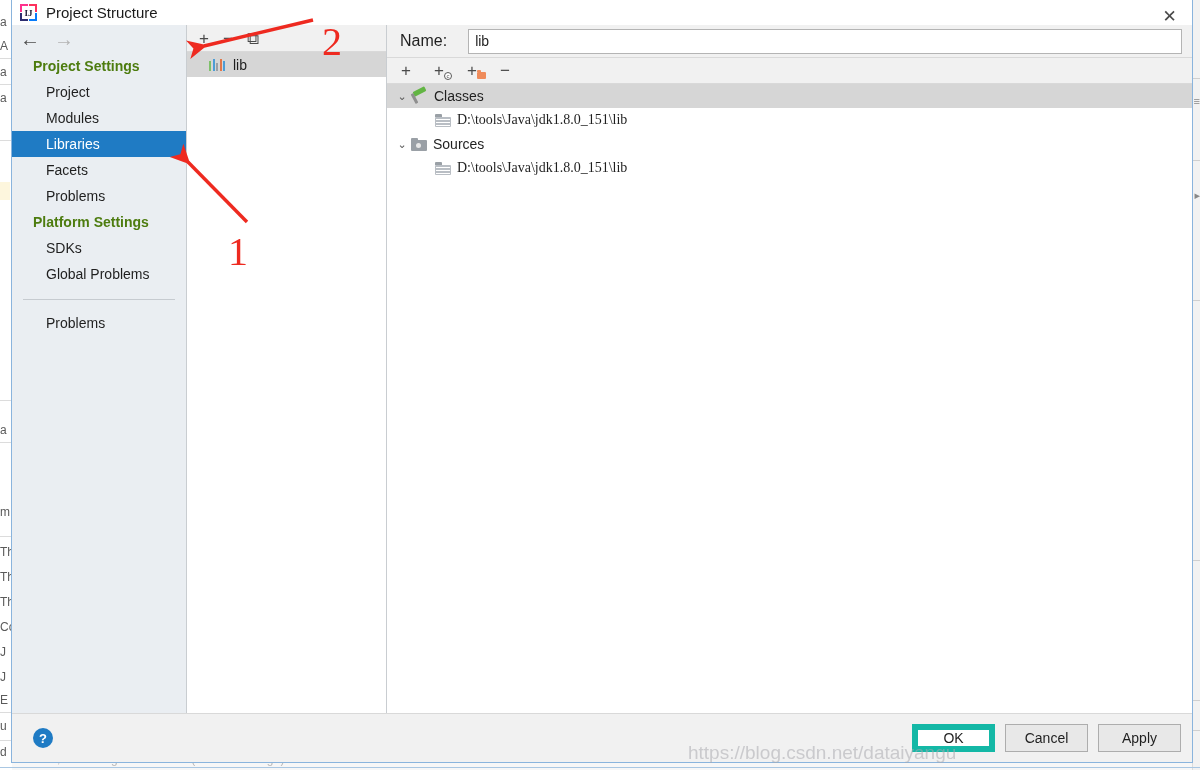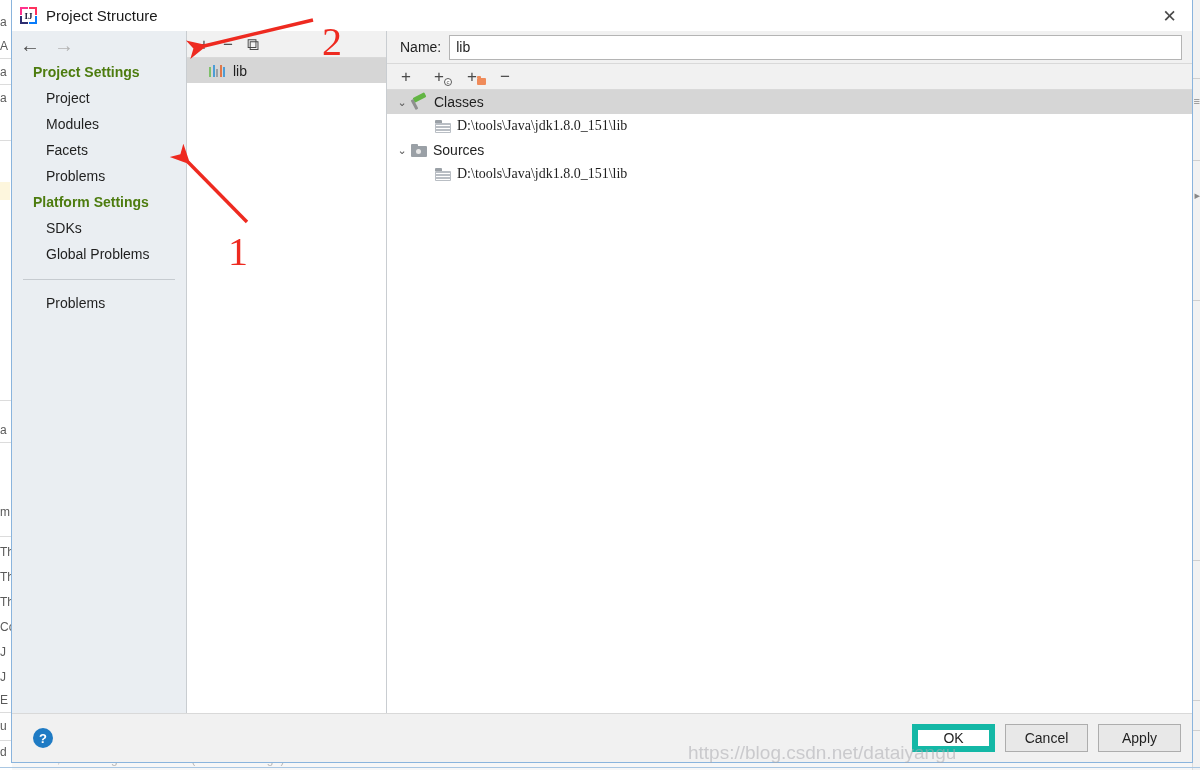--- a/index.html
+++ b/index.html
@@ -51,21 +51,21 @@
   
   #dialog {
     position: absolute; left: 11px; top: 0px;
     width: 1182px; height: 763px;
     background: #f1f1f1;
     border: 1px solid #8ab4dd;
     border-top: none;
     display: flex; flex-direction: column;
   }
   .titlebar {
-    height: 31px; background: #ffffff;
+    height: 25px; background: #ffffff;
     display: flex; align-items: center;
     position: relative; flex: none;
   }
   .title-icon {
     width: 17px; height: 17px; margin-left: 8px; margin-right: 9px;
     position: relative; flex: none;
   }
   .title-icon .q1 { position:absolute; left:0; top:0; width:8px; height:8px; background:#ff318c; }
   .title-icon .q2 { position:absolute; right:0; top:0; width:8px; height:8px; background:#fe315d; }
   .title-icon .q3 { position:absolute; left:0; bottom:0; width:8px; height:8px; background:#2d2d70; }
@@ -124,21 +124,21 @@
   .lib-bars i { display: block; width: 2px; }
   .lib-label { font-size: 14px; color: #1f1f1f; }
 
   
   .rightpanel { flex: 1; background: #ffffff; display: flex; flex-direction: column; min-width: 0; }
   .name-row {
     height: 33px; background: #f1f1f1;
     display: flex; align-items: center; padding: 0 10px 0 13px;
     border-bottom: 1px solid #d9d9d9; flex: none;
   }
-  .name-label { font-size: 14px; color: #1f1f1f; margin-right: 8px; }
+  .name-label { font-size: 16px; color: #1f1f1f; margin-right: 21px; }
   .name-input {
     flex: 1; height: 25px; background: #ffffff;
     border: 1px solid #b4b4b4; font-size: 14px; color: #1f1f1f;
     padding: 0 6px; font-family: "Liberation Sans", sans-serif;
     outline: none;
   }
   .tree-toolbar {
     height: 26px; background: #f1f1f1; border-bottom: 1px solid #d9d9d9;
     display: flex; align-items: center; gap: 16px; padding-left: 14px; flex: none;
   }
@@ -293,20 +293,21 @@
 
     <div class="sidebar">
       <div class="nav-row">
         <span class="nav-arrow">←</span>
         <span class="nav-arrow disabled">→</span>
       </div>
 
       <div class="side-group">Project Settings</div>
       <div class="side-item">Project</div>
       <div class="side-item">Modules</div>
+      <div class="side-item selected">Libraries</div>
       <div class="side-item">Facets</div>
       <div class="side-item">Problems</div>
 
       <div class="side-group">Platform Settings</div>
       <div class="side-item">SDKs</div>
       <div class="side-item">Global Problems</div>
 
       <div class="side-sep"></div>
       <div class="side-item">Problems</div>
     </div>

